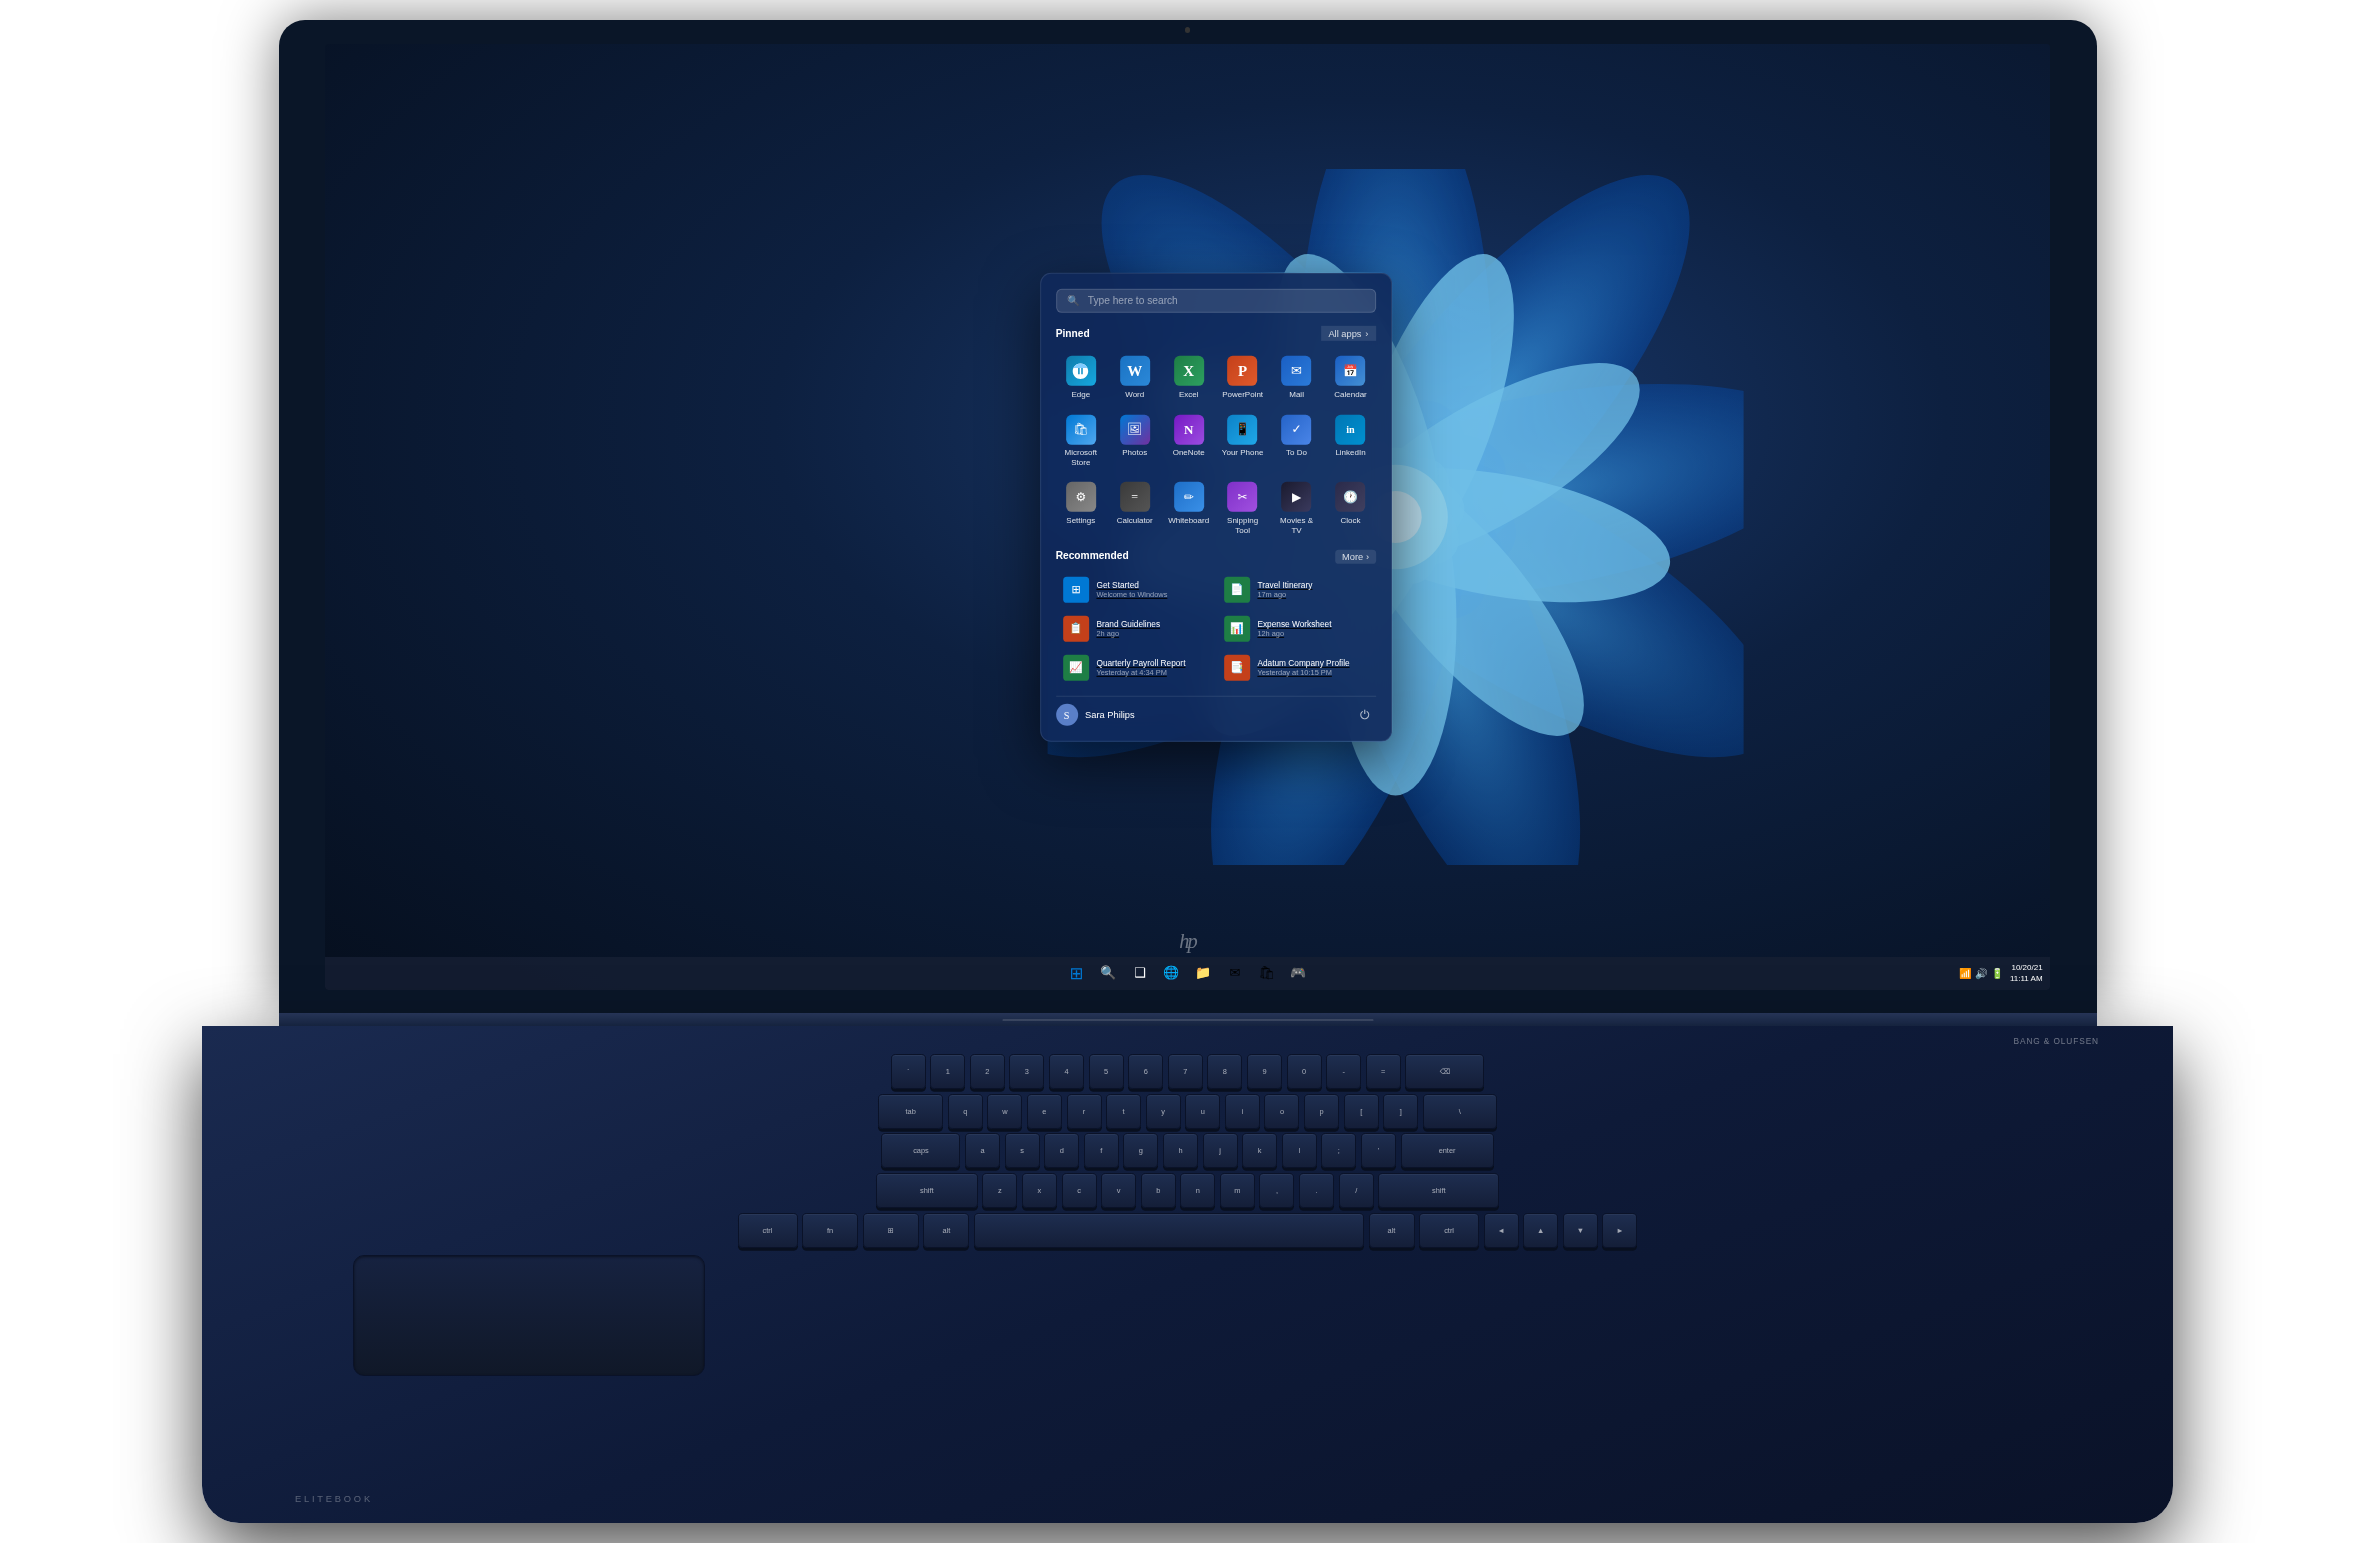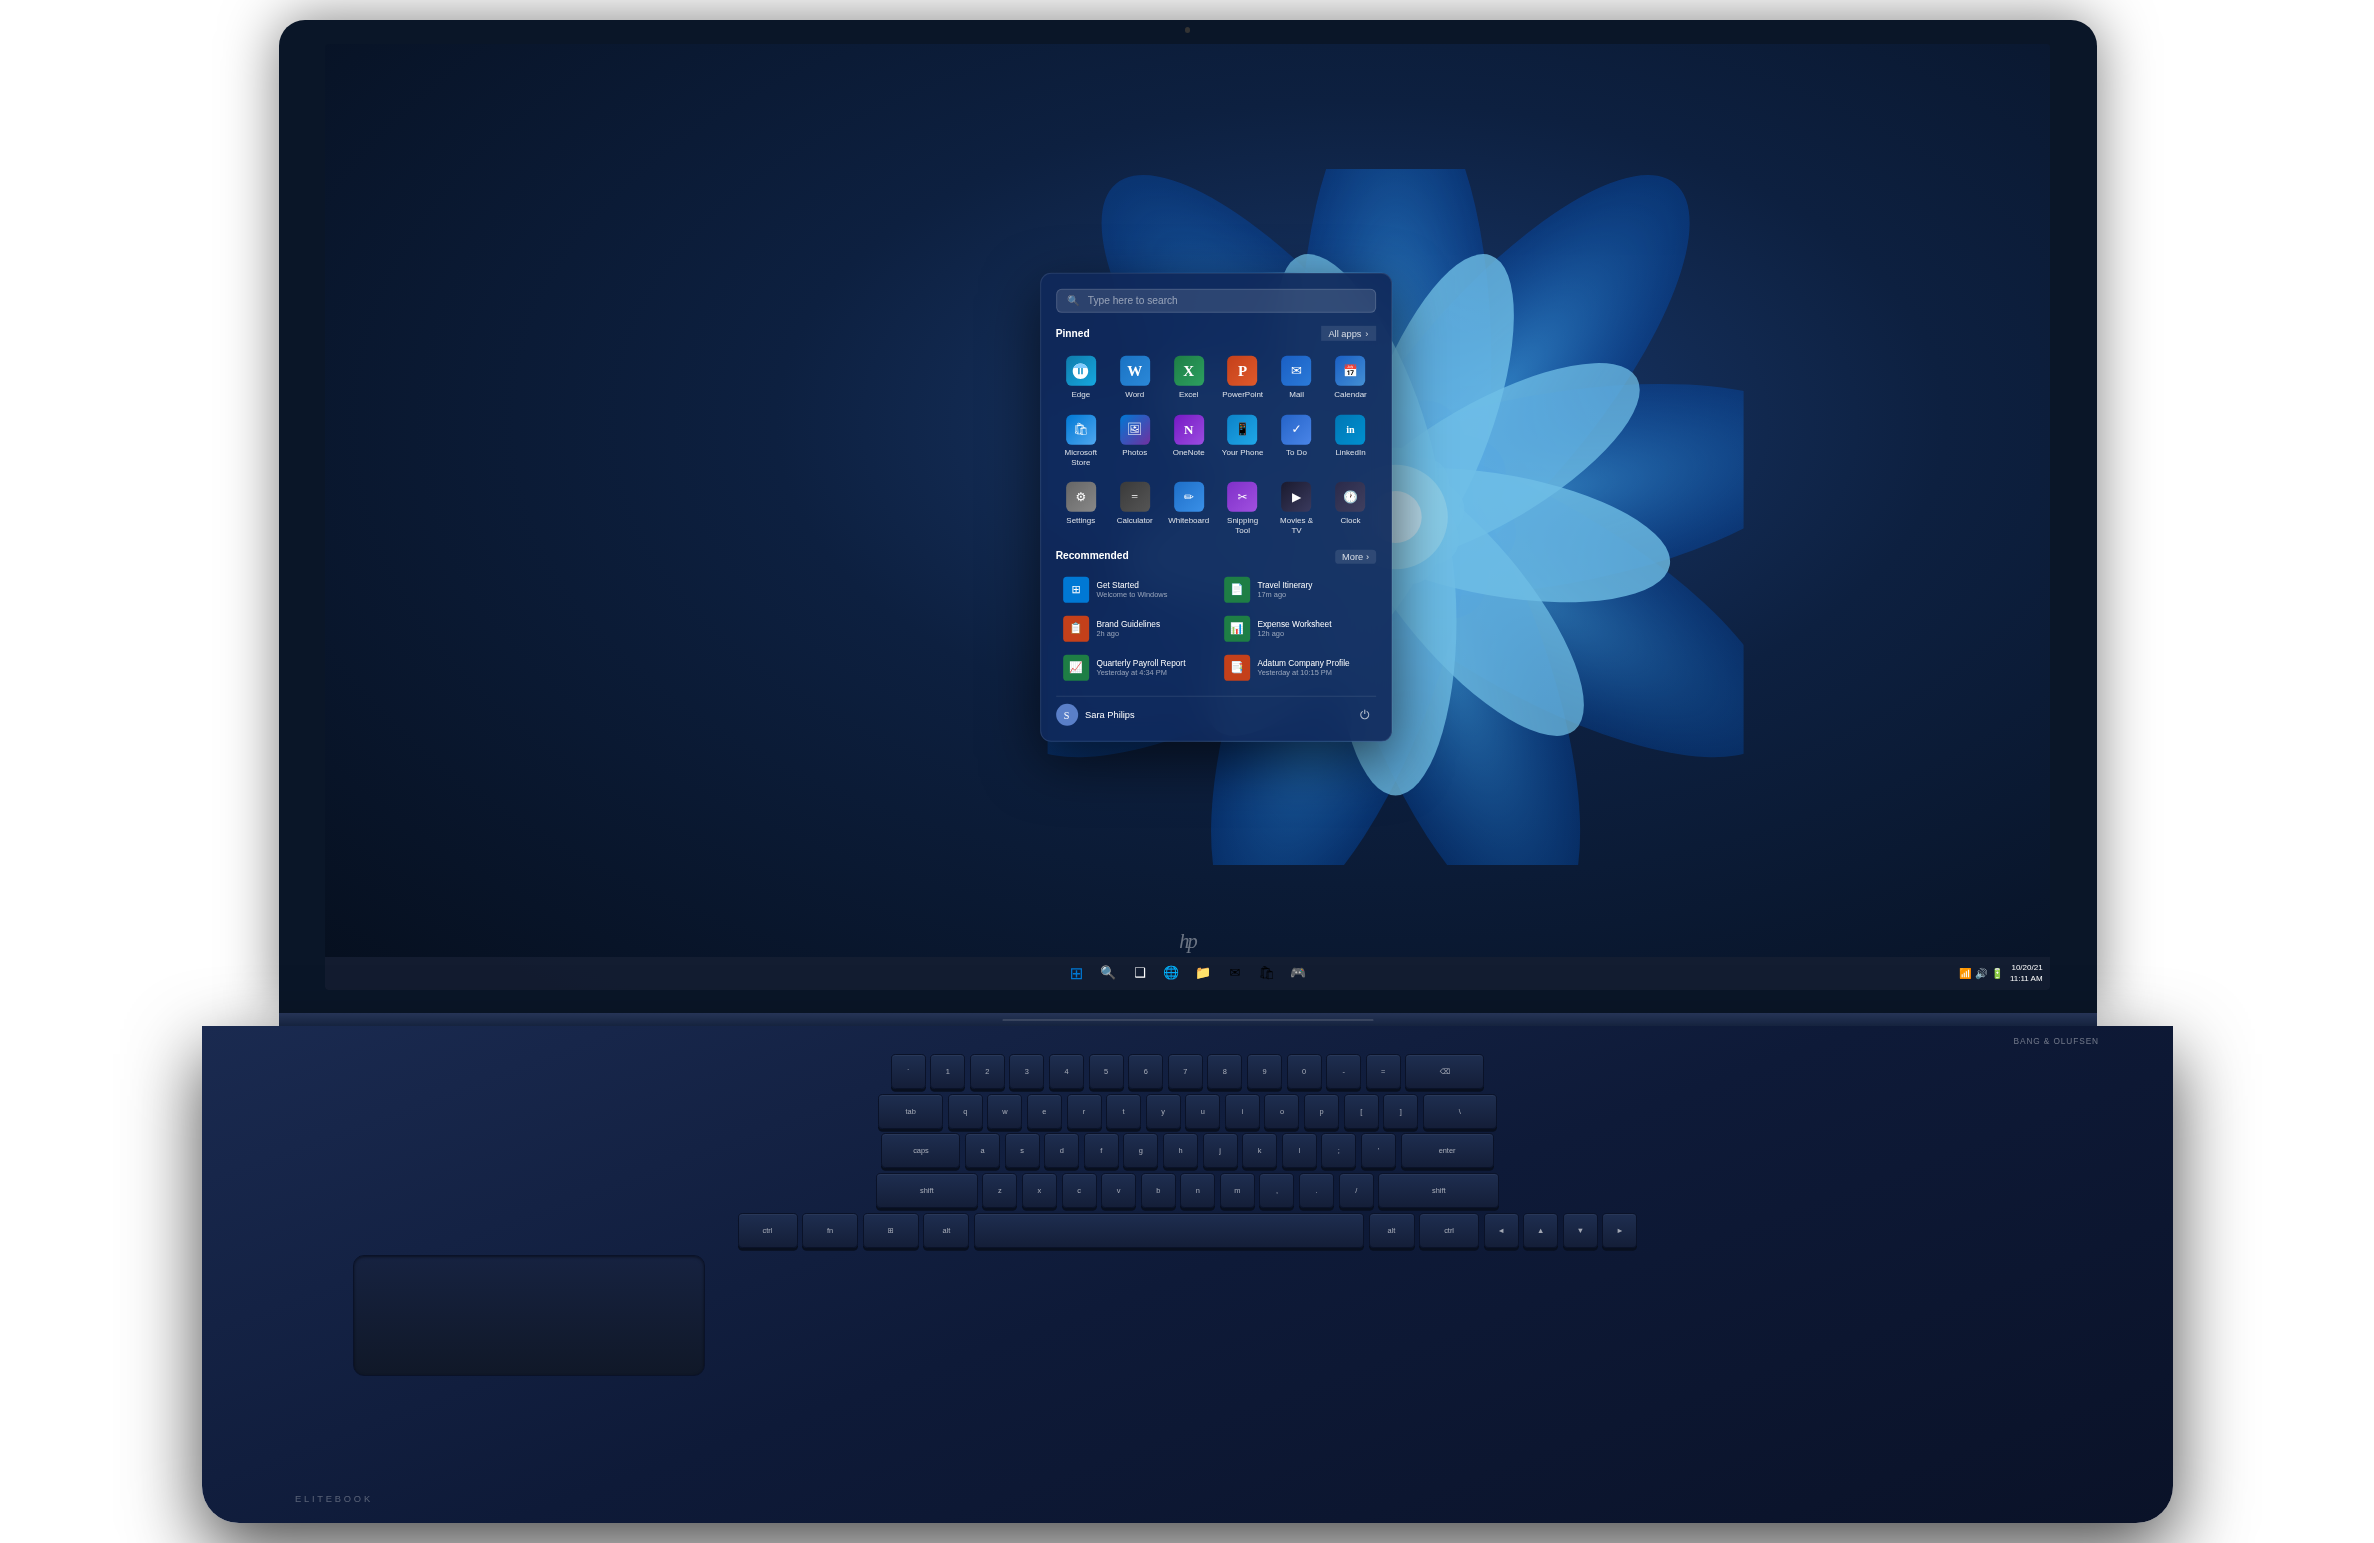--- a/index.html
+++ b/index.html
@@ -225,20 +225,21 @@
       border-radius: 3.7px;
       display: flex;
       align-items: center;
       justify-content: center;
       font-size: 13px;
       flex-shrink: 0;
     }
     .rec-info {
       display: flex;
       flex-direction: column;
+      text-decoration: underline;
     }
     .rec-name {
       color: white;
       font-size: 8.3px;
       font-family: 'Segoe UI', sans-serif;
       font-weight: 500;
     }
     .rec-time {
       color: rgba(255,255,255,0.55);
       font-size: 7.4px;

